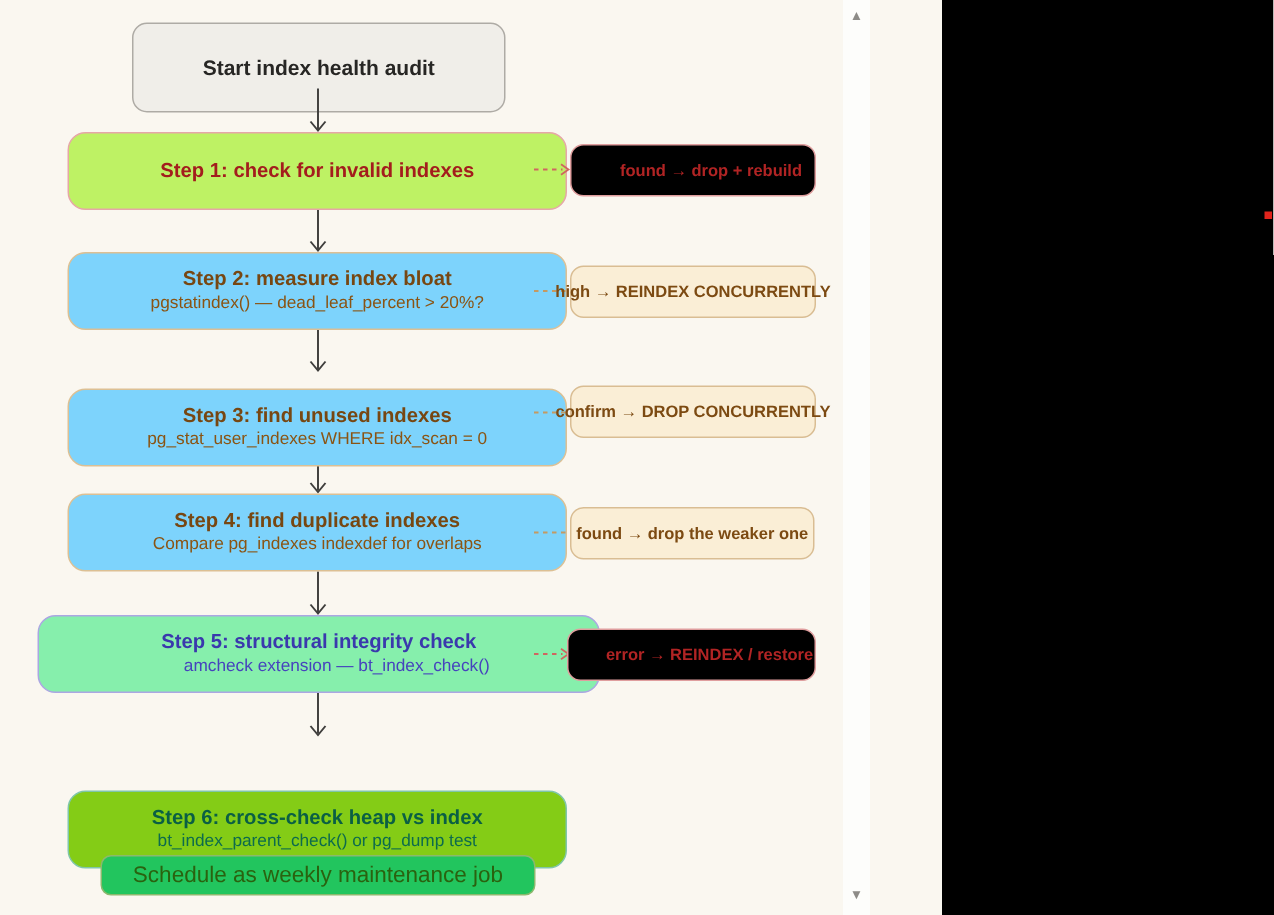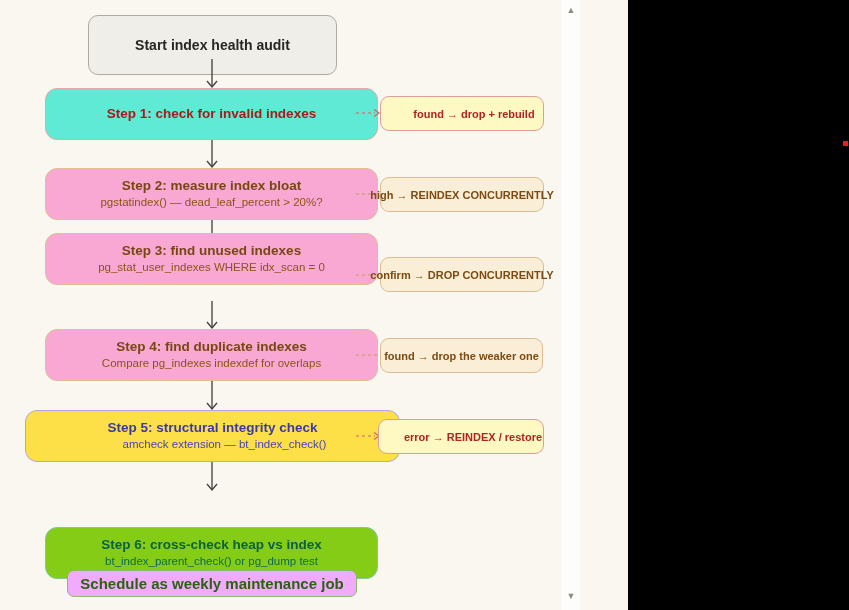--- a/index.html
+++ b/index.html
@@ -10,38 +10,38 @@
   .node { position:absolute; display:flex; flex-direction:column; align-items:center;
           justify-content:center; border:1px solid; text-align:center; }
   .node .title { font-size:13.5px; font-weight:700; line-height:1.25; white-space:nowrap; }
   .node .subtitle { font-size:11.5px; font-weight:500; line-height:1.25; white-space:nowrap; }
 
   .start-node { left:88px; top:15px; width:249px; height:60px; border-radius:10px;
                 background:#f0eee9; border-color:#aeaba5; color:#272624;
                 font-size:14px; font-weight:600; }
 
   .step { left:45px; width:333px; height:52px; border-radius:12px; }
-  .theme-red    { background:#5eead4; border-color:#e6a7a7; }
+  .theme-red    { background:#bef264; border-color:#e6a7a7; }
   .theme-red    .title { color:#a31d1d; } .theme-red    .subtitle { color:#b02a2a; }
-  .theme-tan    { background:#f9a8d4; border-color:#dcc094; }
+  .theme-tan    { background:#7dd3fc; border-color:#dcc094; }
   .theme-tan    .title { color:#774712; } .theme-tan    .subtitle { color:#8a5413; }
-  .theme-purple { background:#fde047; border-color:#aba7e2;justify-content:center; }
+  .theme-purple { background:#86efac; border-color:#aba7e2;justify-content:center; }
   .theme-purple .title { color:#3a38ad; } .theme-purple .subtitle { color:#4643bd;margin-left:24px; }
   .theme-green  { background:#84cc16; border-color:#7fc6a9;margin-top:36px; }
   .theme-green  .title { color:#0a5f44; } .theme-green  .subtitle { color:#0d6b4d; }
 
   .end-node { left:67px; top:570px; width:290px; height:27px; border-radius:7px;
-              background:#f0abfc; border-color:#8bb96d; color:#2a620f;
-              font-size:15px; font-weight:700; }
+              background:#22c55e; border-color:#8bb96d; color:#2a620f;
+              font-size:15px; font-weight:400; }
 
   
   .side-label { position:absolute; height:35px; border:1px solid; border-radius:9px;
                 display:flex; align-items:center; justify-content:center;
                 font-size:11px; font-weight:700; white-space:nowrap; overflow:visible; }
-  .side-red { background:#fef9c3; border-color:#df9e9e; color:#b12424;padding-left:24px; }
+  .side-red { background:#000000; border-color:#df9e9e; color:#b12424;padding-left:24px; }
   .side-tan { background:#faeed6; border-color:#d9bd93; color:#7c4a12; }
 
   
   .varrow { position:absolute; left:204px; width:16px; overflow:visible; }
   .dash-conn { position:absolute; left:356px; width:26px; height:10px; overflow:visible; }
 
   
   .scrollbar { position:absolute; left:562px; top:0; width:18px; height:610px; background:#fdfdfb; }
   .scroll-btn { position:absolute; left:0; width:18px; height:16px; display:flex;
                 align-items:center; justify-content:center; color:#8d8b87; font-size:9px;
@@ -93,21 +93,21 @@
 
   <div class="node step theme-red" style="top:88px">
     <div class="title">Step 1: check for invalid indexes</div>
   </div>
 
   <div class="node step theme-tan" style="top:168px">
     <div class="title">Step 2: measure index bloat</div>
     <div class="subtitle">pgstatindex() — dead_leaf_percent &gt; 20%?</div>
   </div>
 
-  <div class="node step theme-tan" style="top:233px">
+  <div class="node step theme-tan" style="top:259px">
     <div class="title">Step 3: find unused indexes</div>
     <div class="subtitle">pg_stat_user_indexes WHERE idx_scan = 0</div>
   </div>
 
   <div class="node step theme-tan" style="top:329px">
     <div class="title">Step 4: find duplicate indexes</div>
     <div class="subtitle">Compare pg_indexes indexdef for overlaps</div>
   </div>
 
   <div class="node step theme-purple" style="top:410px;left:25px;width:375px">

